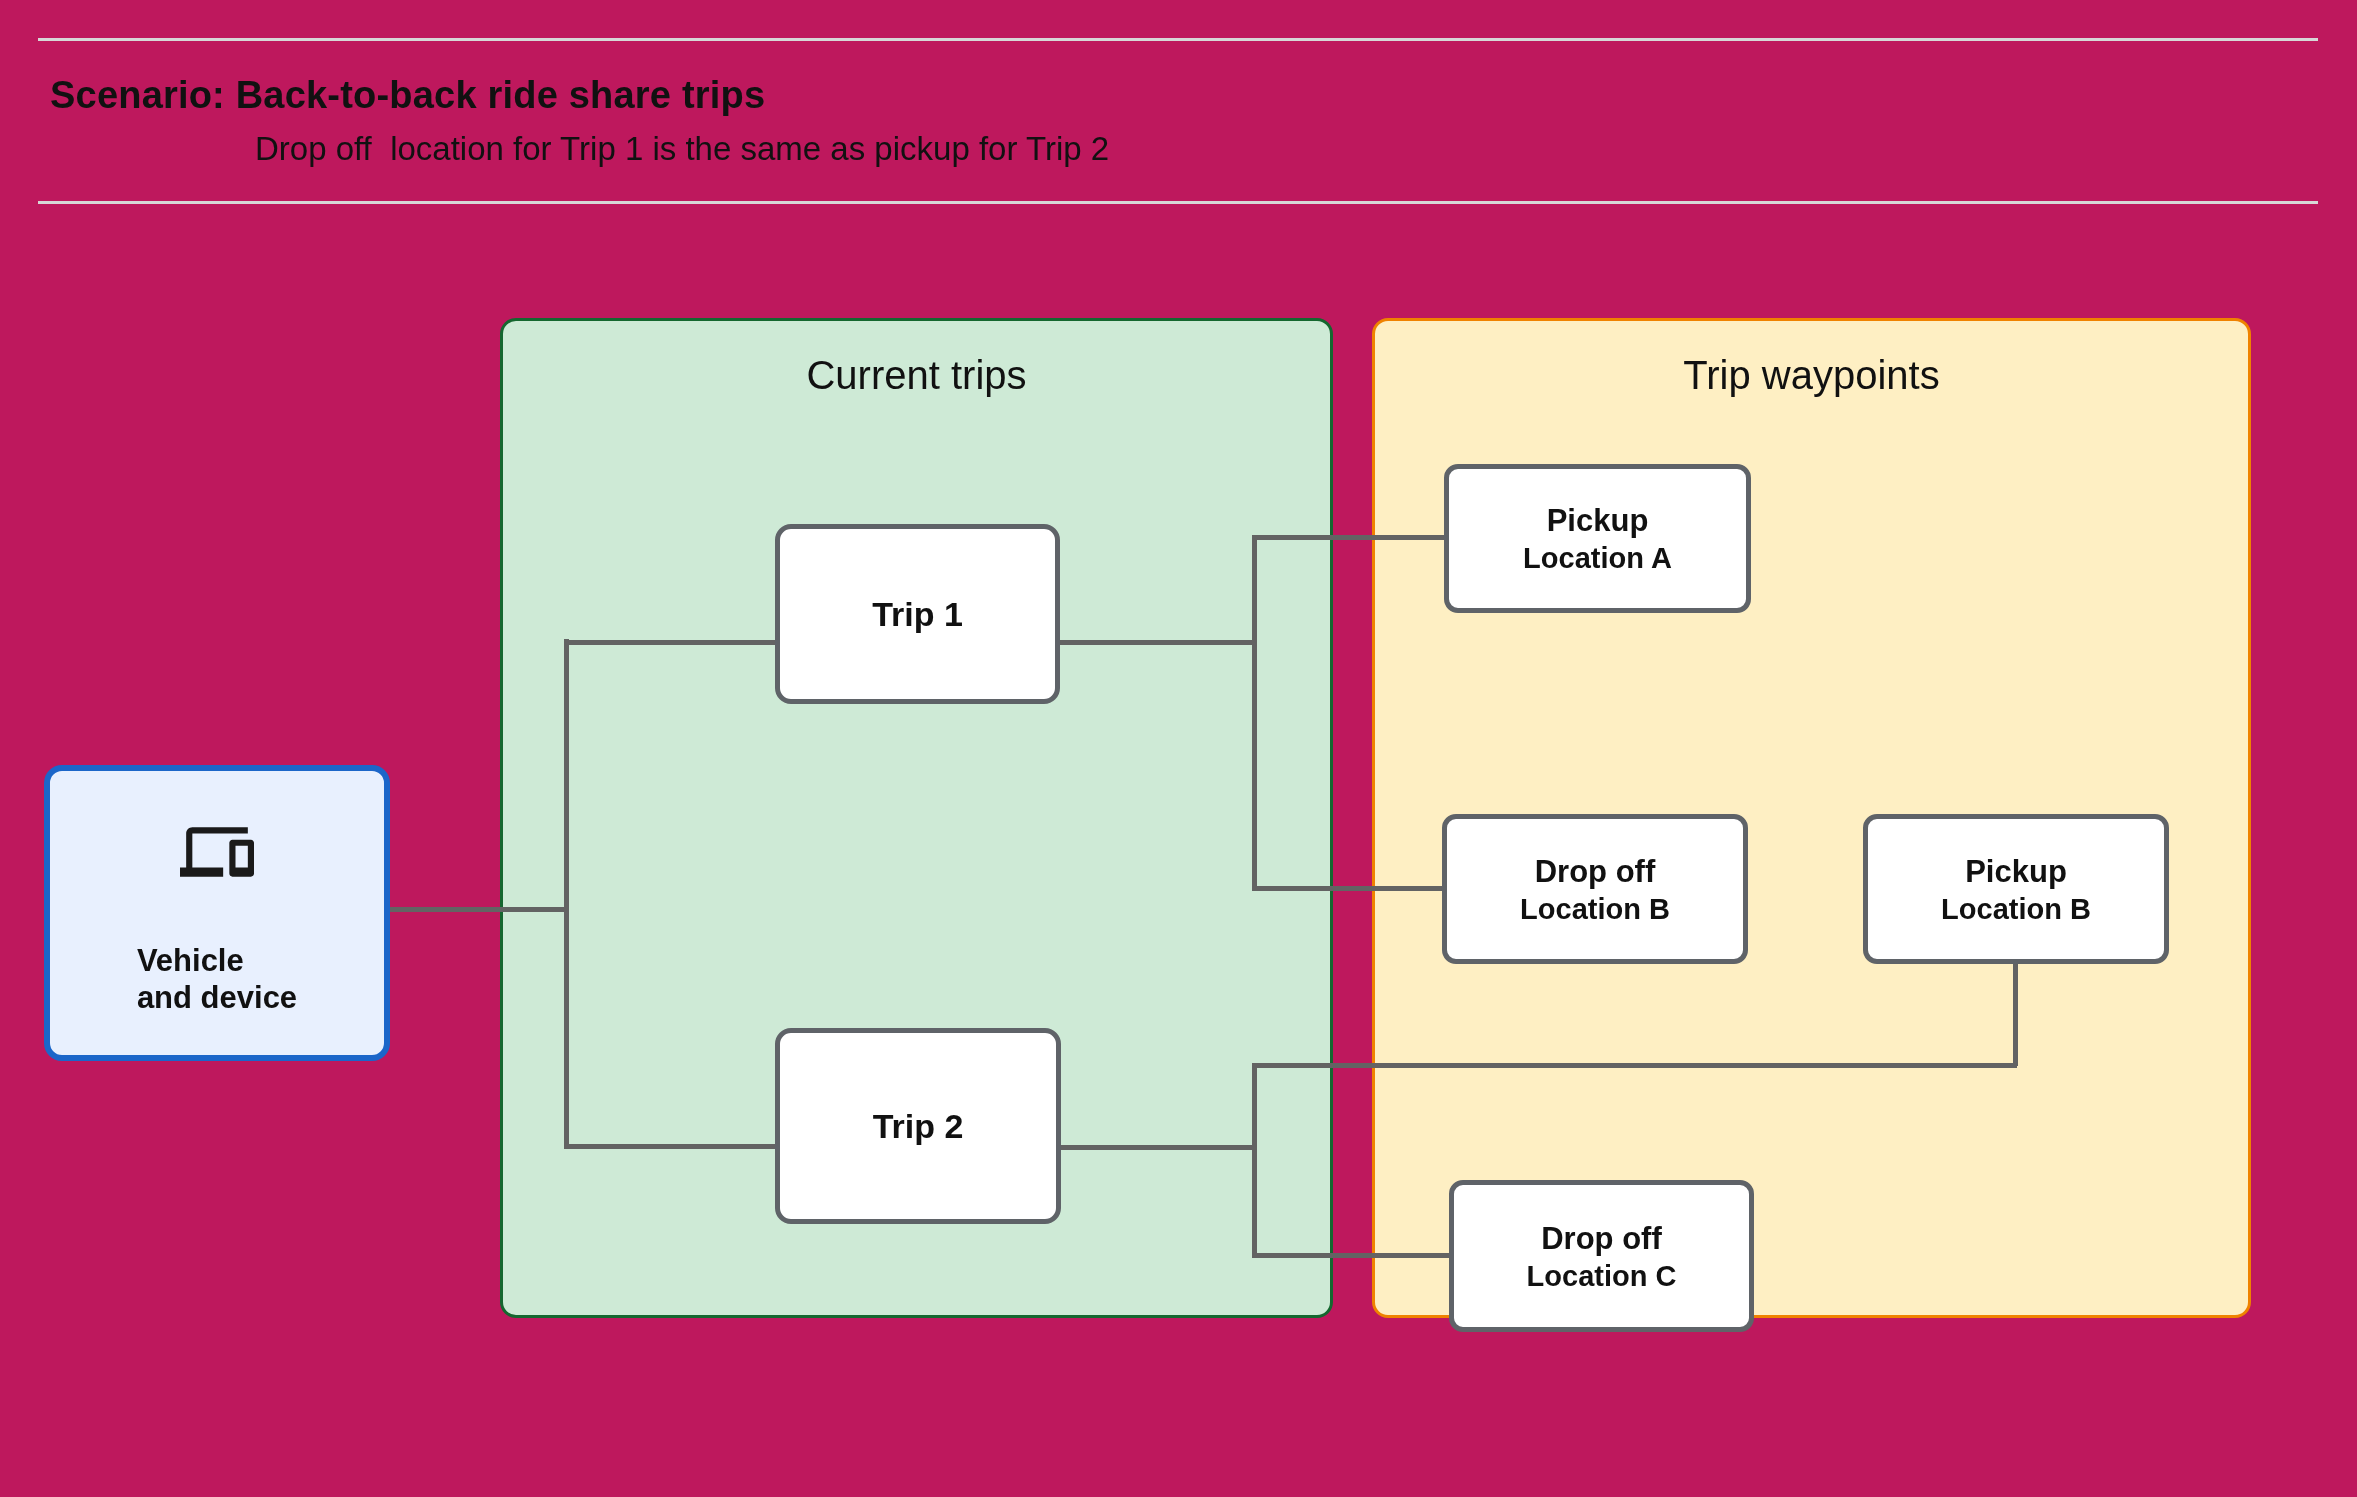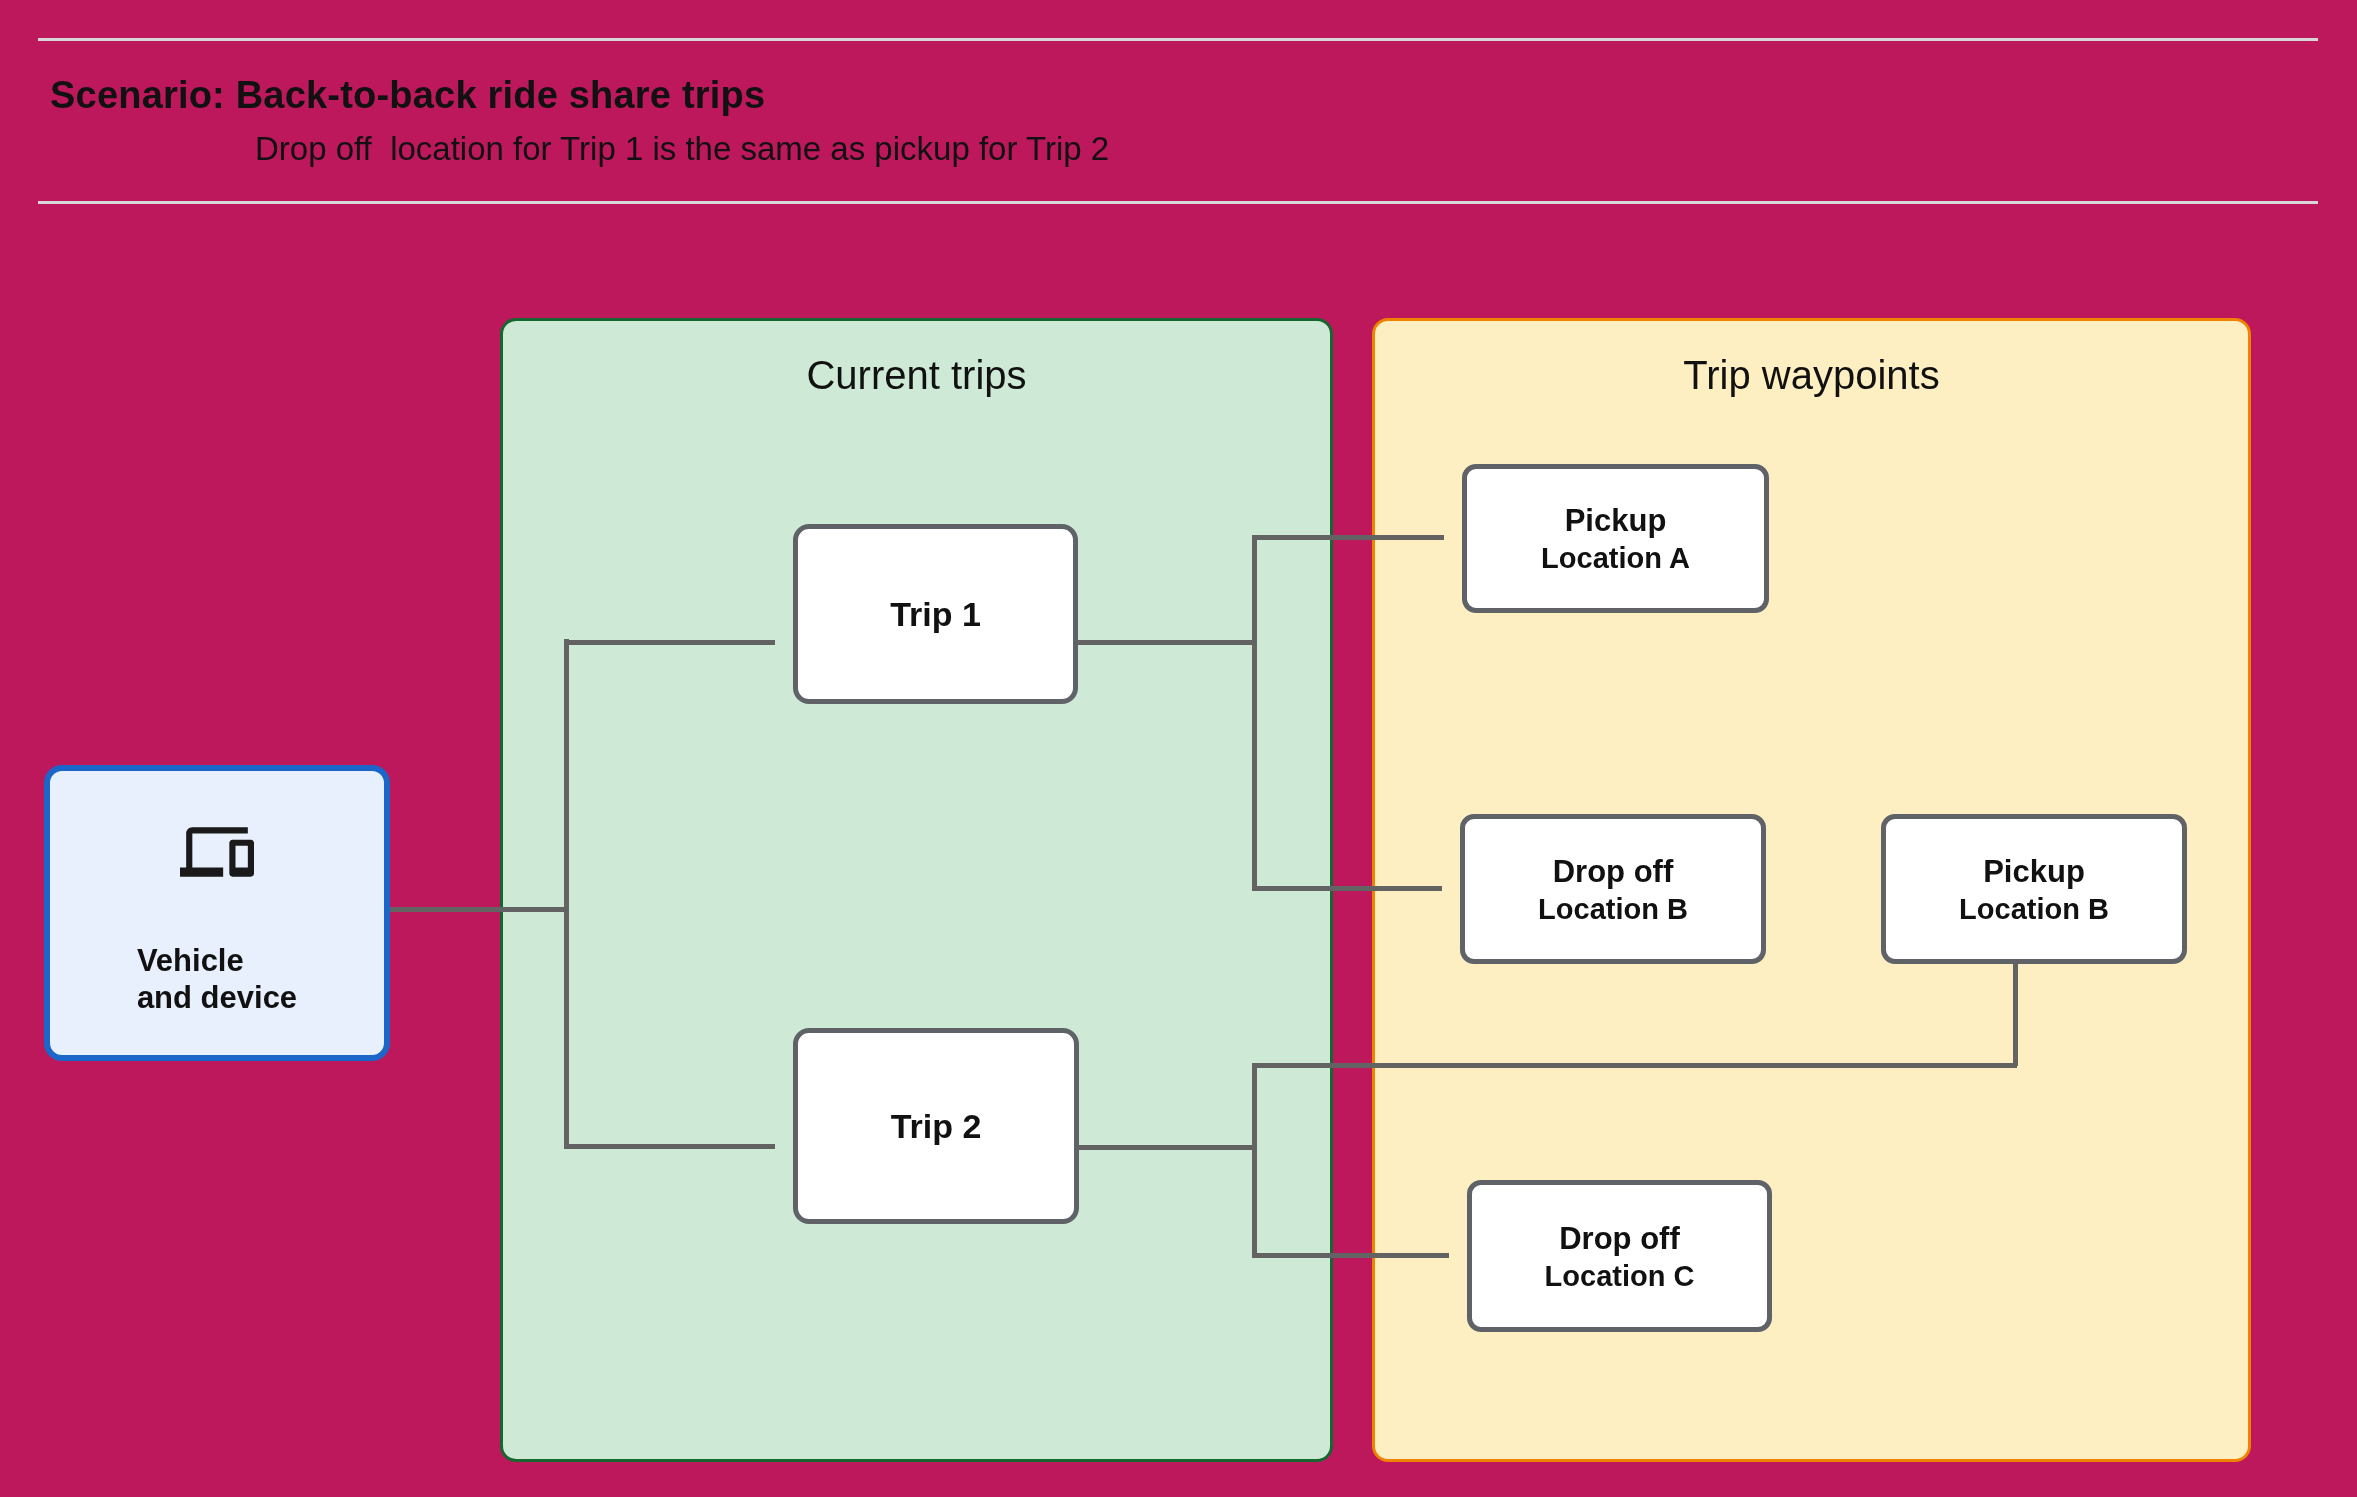--- a/index.html
+++ b/index.html
@@ -13,29 +13,29 @@
   body{background:#ffffff;font-family:"Liberation Sans","DejaVu Sans",sans-serif;color:var(--ink);}
   #canvas{position:relative;width:2357px;height:1497px;background:#be185d;overflow:hidden;}
 
   .divider{position:absolute;left:38px;width:2280px;height:3px;background:var(--divider);}
   #divider-top{top:38px;}
   #divider-bottom{top:201px;}
 
   .page-title{position:absolute;left:50px;top:74px;font-size:38px;font-weight:bold;letter-spacing:.2px;}
   .page-subtitle{position:absolute;left:255px;top:130px;font-size:33px;white-space:pre;}
 
-  .panel{position:absolute;top:318px;height:1144px;border-radius:16px;z-index:1;padding-left:24px;}
+  .panel{position:absolute;top:318px;height:1000px;border-radius:16px;z-index:1;padding-left:24px;}
   #panel-current-trips{left:500px;width:833px;background:var(--green-fill);border:3px solid var(--green-border);}
   #panel-trip-waypoints{left:1372px;width:879px;background:var(--yellow-fill);border:3px solid var(--yellow-border);}
   .panel-title{position:absolute;top:32px;left:0;width:100%;text-align:center;font-size:40px;}
 
   .connector{position:absolute;background:var(--connector);z-index:2;}
 
   .node{position:absolute;background:#ffffff;border:5px solid var(--node-border);z-index:3;
-        display:flex;flex-direction:column;align-items:center;justify-content:center;margin-left:18px;}
+        display:flex;flex-direction:column;align-items:center;justify-content:center;}
   .trip-node{border-radius:16px;}
   #node-trip-1{left:775px;top:524px;width:285px;height:180px;}
   #node-trip-2{left:775px;top:1028px;width:286px;height:196px;}
   .trip-label{font-size:34px;font-weight:bold;}
 
   .waypoint-node{border-radius:14px;}
   #waypoint-pickup-a{left:1444px;top:464px;width:307px;height:149px;}
   #waypoint-dropoff-b{left:1442px;top:814px;width:306px;height:150px;}
   #waypoint-pickup-b{left:1863px;top:814px;width:306px;height:150px;}
   #waypoint-dropoff-c{left:1449px;top:1180px;width:305px;height:152px;}

